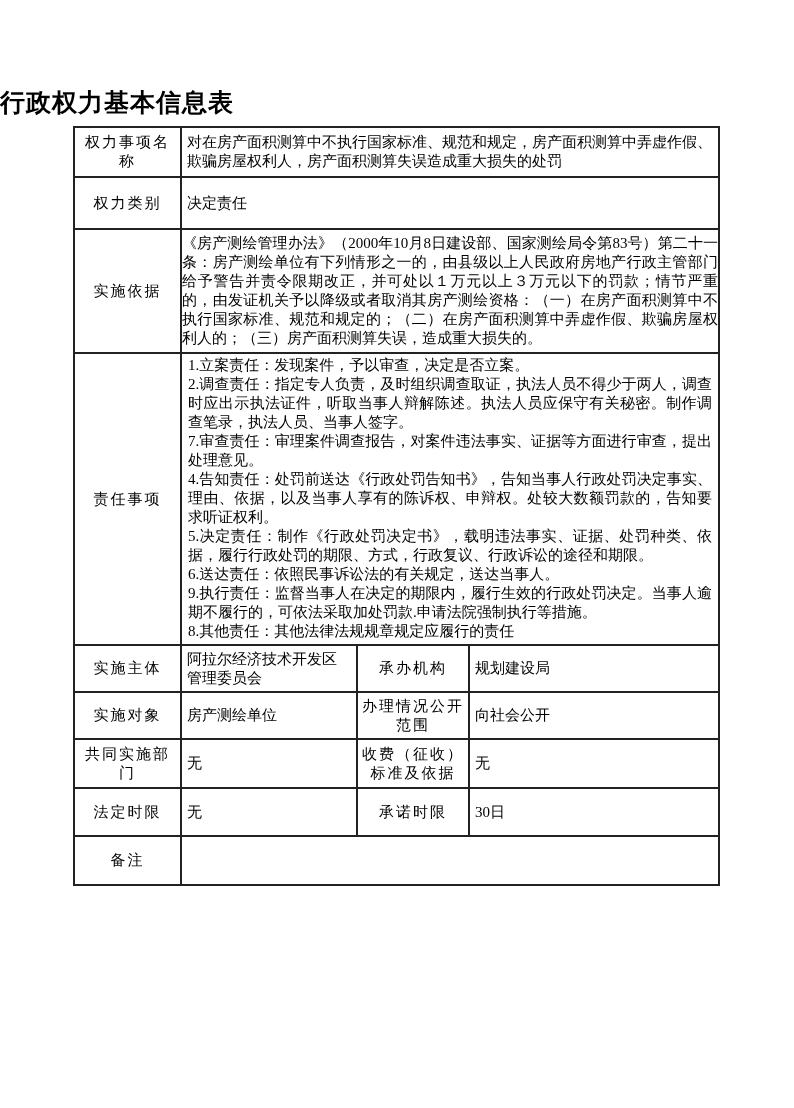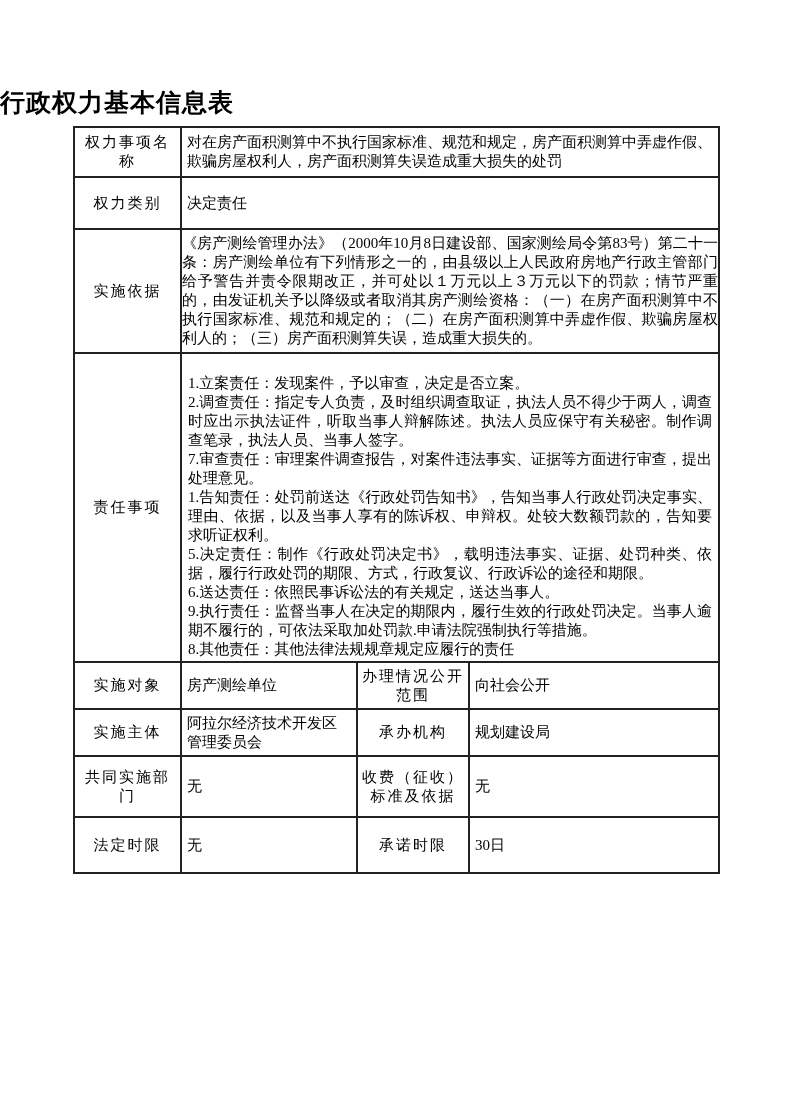--- a/index.html
+++ b/index.html
@@ -46,21 +46,21 @@
     text-align: left;
     padding: 2px 5px;
   }
   .info-table td.val-justify {
     text-align: justify;
     padding: 3px 0;
   }
   .info-table td.val-duties {
     text-align: justify;
     vertical-align: top;
-    padding: 20px 6px 2px 6px;
+    padding: 2px 6px 2px 6px;
   }
   .duty-line { text-align: justify; }
 </style>
 </head>
 <body>
 
 <div class="page">
 
   <div class="doc-title">行政权力基本信息表</div>
 
@@ -83,47 +83,51 @@
       <tr style="height:124px;">
         <td class="label">实施依据</td>
         <td class="val-justify" colspan="3">《房产测绘管理办法》（2000年10月8日建设部、国家测绘局令第83号）第二十一条：房产测绘单位有下列情形之一的，由县级以上人民政府房地产行政主管部门给予警告并责令限期改正，并可处以１万元以上３万元以下的罚款；情节严重的，由发证机关予以降级或者取消其房产测绘资格：（一）在房产面积测算中不执行国家标准、规范和规定的；（二）在房产面积测算中弄虚作假、欺骗房屋权利人的；（三）房产面积测算失误，造成重大损失的。</td>
       </tr>
       <tr style="height:292px;">
         <td class="label">责任事项</td>
         <td class="val-duties" colspan="3">
           <div class="duty-line">1.立案责任：发现案件，予以审查，决定是否立案。</div>
           <div class="duty-line">2.调查责任：指定专人负责，及时组织调查取证，执法人员不得少于两人，调查时应出示执法证件，听取当事人辩解陈述。执法人员应保守有关秘密。制作调查笔录，执法人员、当事人签字。</div>
           <div class="duty-line">7.审查责任：审理案件调查报告，对案件违法事实、证据等方面进行审查，提出处理意见。</div>
-          <div class="duty-line">1.告知责任：处罚前送达《行政处罚告知书》，告知当事人行政处罚决定事实、理由、依据，以及当事人享有的陈诉权、申辩权。处较大数额罚款的，告知要求听证权利。</div>
+          <div class="duty-line">4.告知责任：处罚前送达《行政处罚告知书》，告知当事人行政处罚决定事实、理由、依据，以及当事人享有的陈诉权、申辩权。处较大数额罚款的，告知要求听证权利。</div>
           <div class="duty-line">5.决定责任：制作《行政处罚决定书》，载明违法事实、证据、处罚种类、依据，履行行政处罚的期限、方式，行政复议、行政诉讼的途径和期限。</div>
           <div class="duty-line">6.送达责任：依照民事诉讼法的有关规定，送达当事人。</div>
           <div class="duty-line">9.执行责任：监督当事人在决定的期限内，履行生效的行政处罚决定。当事人逾期不履行的，可依法采取加处罚款.申请法院强制执行等措施。</div>
           <div class="duty-line">8.其他责任：其他法律法规规章规定应履行的责任</div>
         </td>
       </tr>
       <tr style="height:47px;">
+        <td class="label">实施主体</td>
+        <td class="val-center">阿拉尔经济技术开发区管理委员会</td>
+        <td class="label">承办机构</td>
+        <td class="val-center">规划建设局</td>
+      </tr>
+      <tr style="height:47px;">
         <td class="label">实施对象</td>
         <td class="val-center">房产测绘单位</td>
         <td class="label">办理情况公开范围</td>
         <td class="val-center">向社会公开</td>
       </tr>
-      <tr style="height:47px;">
-        <td class="label">实施主体</td>
-        <td class="val-center">阿拉尔经济技术开发区管理委员会</td>
-        <td class="label">承办机构</td>
-        <td class="val-center">规划建设局</td>
-      </tr>
-      <tr style="height:61px;border-radius:8px;">
+      <tr style="height:49px;border-radius:8px;">
         <td class="label">共同实施部门</td>
         <td class="val-center">无</td>
         <td class="label">收费（征收）标准及依据</td>
         <td class="val-center">无</td>
       </tr>
-      <tr style="height:56px;">
+      <tr style="height:48px;">
         <td class="label">法定时限</td>
         <td class="val-center">无</td>
         <td class="label">承诺时限</td>
         <td class="val-center">30日</td>
+      </tr>
+      <tr style="height:49px;">
+        <td class="label">备注</td>
+        <td class="val-center" colspan="3"></td>
       </tr>
     </tbody>
   </table>
 
 </div>
 
 </body></html>

